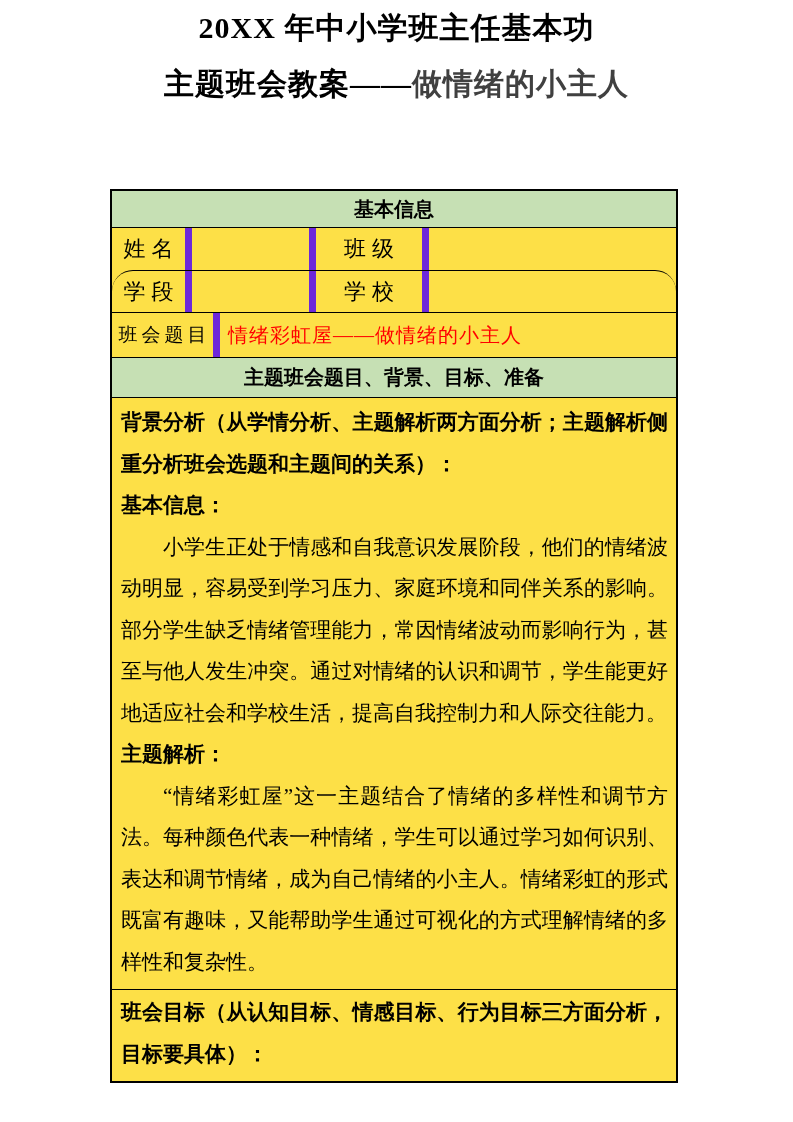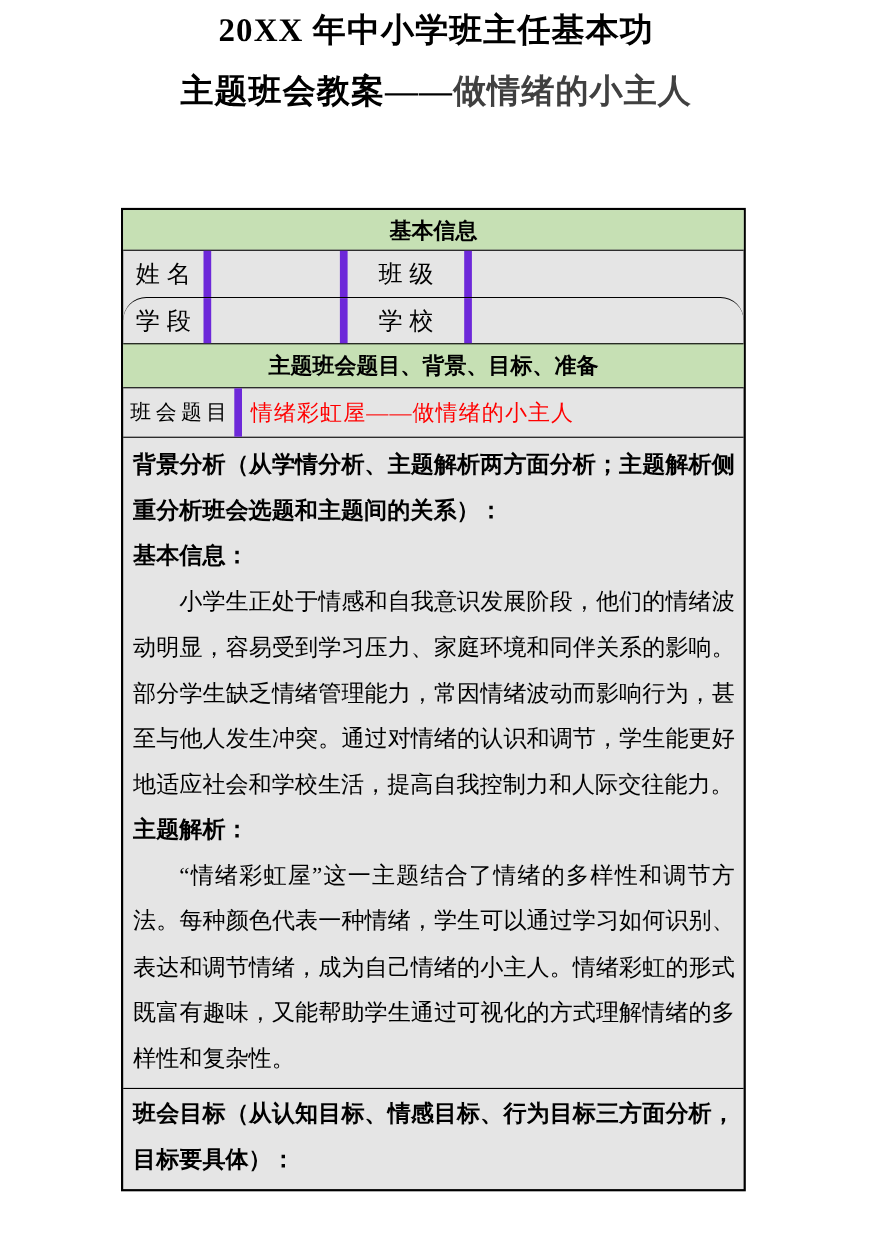--- a/index.html
+++ b/index.html
@@ -19,21 +19,21 @@
     letter-spacing:1px;
   }
   .title-red{color:#404040;}
 
   .doc-table{
     position:absolute;
     left:110px;top:189px;
     width:568px;
     border:2px solid #000;
     box-sizing:border-box;
-    background:#e5e5e5;
+    background:#fde047;
   }
   .trow{
     display:grid;
     border-top:1px solid #000;
     box-sizing:border-box;
   }
   .trow:first-child{border-top:none;}
   .cell{
     box-sizing:border-box;
     border-left:7px solid #6d28d9;
@@ -116,29 +116,29 @@
     <div class="cell label-cell">
       <span class="lbl">学段</span>
     </div>
     <div class="cell"></div>
     <div class="cell label-cell">
       <span class="lbl">学校</span>
     </div>
     <div class="cell"></div>
   </div>
 
-  <div class="trow green-header gh2">
-    <span>主题班会题目、背景、目标、准备</span>
-  </div>
-
   <div class="trow topic-row">
     <div class="cell topic-label">
       <span class="lbl">班会题目</span>
     </div>
     <div class="cell topic-value">情绪彩虹屋——做情绪的小主人</div>
+  </div>
+
+  <div class="trow green-header gh2">
+    <span>主题班会题目、背景、目标、准备</span>
   </div>
 
   <div class="trow">
     <div class="cell text-cell">
       <p class="bold">背景分析（从学情分析、主题解析两方面分析；主题解析侧重分析班会选题和主题间的关系）：</p>
       <p class="bold">基本信息：</p>
       <p class="indent">小学生正处于情感和自我意识发展阶段，他们的情绪波动明显，容易受到学习压力、家庭环境和同伴关系的影响。部分学生缺乏情绪管理能力，常因情绪波动而影响行为，甚至与他人发生冲突。通过对情绪的认识和调节，学生能更好地适应社会和学校生活，提高自我控制力和人际交往能力。</p>
       <p class="bold">主题解析：</p>
       <p class="indent">“情绪彩虹屋”这一主题结合了情绪的多样性和调节方法。每种颜色代表一种情绪，学生可以通过学习如何识别、表达和调节情绪，成为自己情绪的小主人。情绪彩虹的形式既富有趣味，又能帮助学生通过可视化的方式理解情绪的多样性和复杂性。</p>
     </div>

